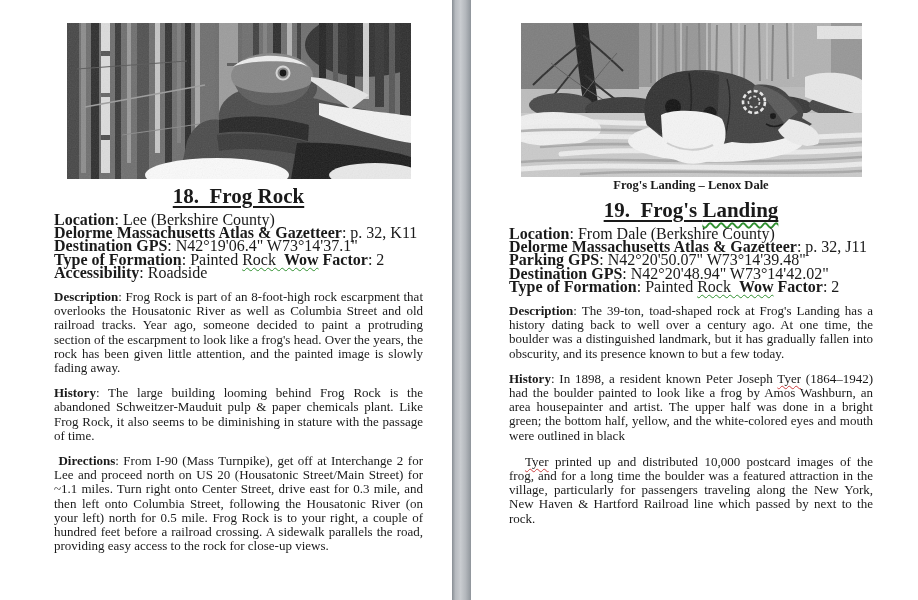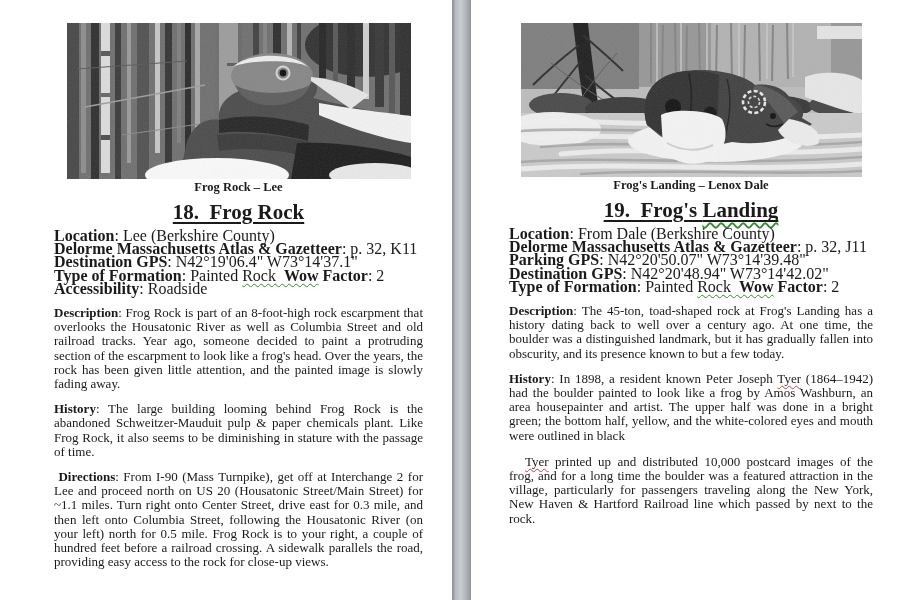--- a/index.html
+++ b/index.html
@@ -111,21 +111,20 @@
           <path d="M152,97 C180,90 212,94 242,102 L241,118 C205,109 175,107 152,110 Z" fill="#262626"></path>
           <path d="M150,112 C185,108 226,114 252,122 L250,136 C214,126 180,124 152,128 Z" fill="#3a3a3a"></path>
           <path d="M244,54 C268,56 288,64 302,72 L284,86 C266,74 252,63 244,58 Z" fill="#e6e6e6"></path>
           <path d="M252,80 C292,87 330,91 344,93 L344,120 C310,115 276,102 252,92 Z" fill="#f2f2f2"></path>
           <path d="M230,120 C272,118 322,127 344,134 L344,156 L224,156 Z" fill="#1d1d1d"></path>
           <ellipse cx="150" cy="152" rx="72" ry="17" fill="#fafafa"></ellipse>
           <ellipse cx="308" cy="152" rx="46" ry="12" fill="#e9e9e9"></ellipse>
         </g>
         <rect width="344" height="156" filter="url(#grainL)" opacity="0.13"></rect>
       </svg>
-      <div class="caption">Frog Rock – Lee</div>
     </div>
 
     <div class="heading">
       <span class="hseg"><span>18.&nbsp; Frog Rock</span></span>
     </div>
 
     <div class="meta">
       <div><span class="b">Location</span><span>: Lee (Berkshire County)</span></div>
       <div><span class="b">Delorme Massachusetts Atlas &amp; Gazetteer</span><span>: p. 32, K11</span></div>
       <div><span class="b">Destination GPS</span><span>: N42°19'06.4" W73°14'37.1"</span></div>
@@ -241,18 +240,18 @@
     </div>
 
     <div class="meta">
       <div><span class="b">Location</span><span>: From Dale (Berkshire County)</span></div>
       <div><span class="b">Delorme Massachusetts Atlas &amp; Gazetteer</span><span>: p. 32, J11</span></div>
       <div><span class="b">Parking GPS</span><span>: N42°20'50.07" W73°14'39.48"</span></div>
       <div><span class="b">Destination GPS</span><span>: N42°20'48.94" W73°14'42.02"</span></div>
       <div><span class="b">Type of Formation</span><span>: Painted </span><span class="sq-green">Rock&nbsp; </span><span class="b sq-green">Wow</span><span class="b"> Factor</span><span>: 2</span></div>
     </div>
 
-    <div class="para"><span class="b">Description</span><span>: The 45-ton, toad-shaped rock at Frog's Landing has a history dating back to well over a century ago. At one time, the boulder was a distinguished landmark, but it has gradually fallen into obscurity, and its presence known to but a few today.</span></div>
+    <div class="para"><span class="b">Description</span><span>: The 39-ton, toad-shaped rock at Frog's Landing has a history dating back to well over a century ago. At one time, the boulder was a distinguished landmark, but it has gradually fallen into obscurity, and its presence known to but a few today.</span></div>
     <div class="para"><span class="b">History</span><span>: In 1898, a resident known Peter Joseph </span><span class="sq-red">Tyer</span><span> (1864–1942) had the boulder painted to look like a frog by Amos Washburn, an area housepainter and artist. The upper half was done in a bright green; the bottom half, yellow, and the white-colored eyes and mouth were outlined in black</span></div>
     <div class="para flush indent"><span class="sq-red">Tyer</span><span> printed up and distributed 10,000 postcard images of the frog, and for a long time the boulder was a featured attraction in the village, particularly for passengers traveling along the New York, New Haven &amp; Hartford Railroad line which passed by next to the rock.</span></div>
   </div>
 
 </div>
 
 </body></html>

